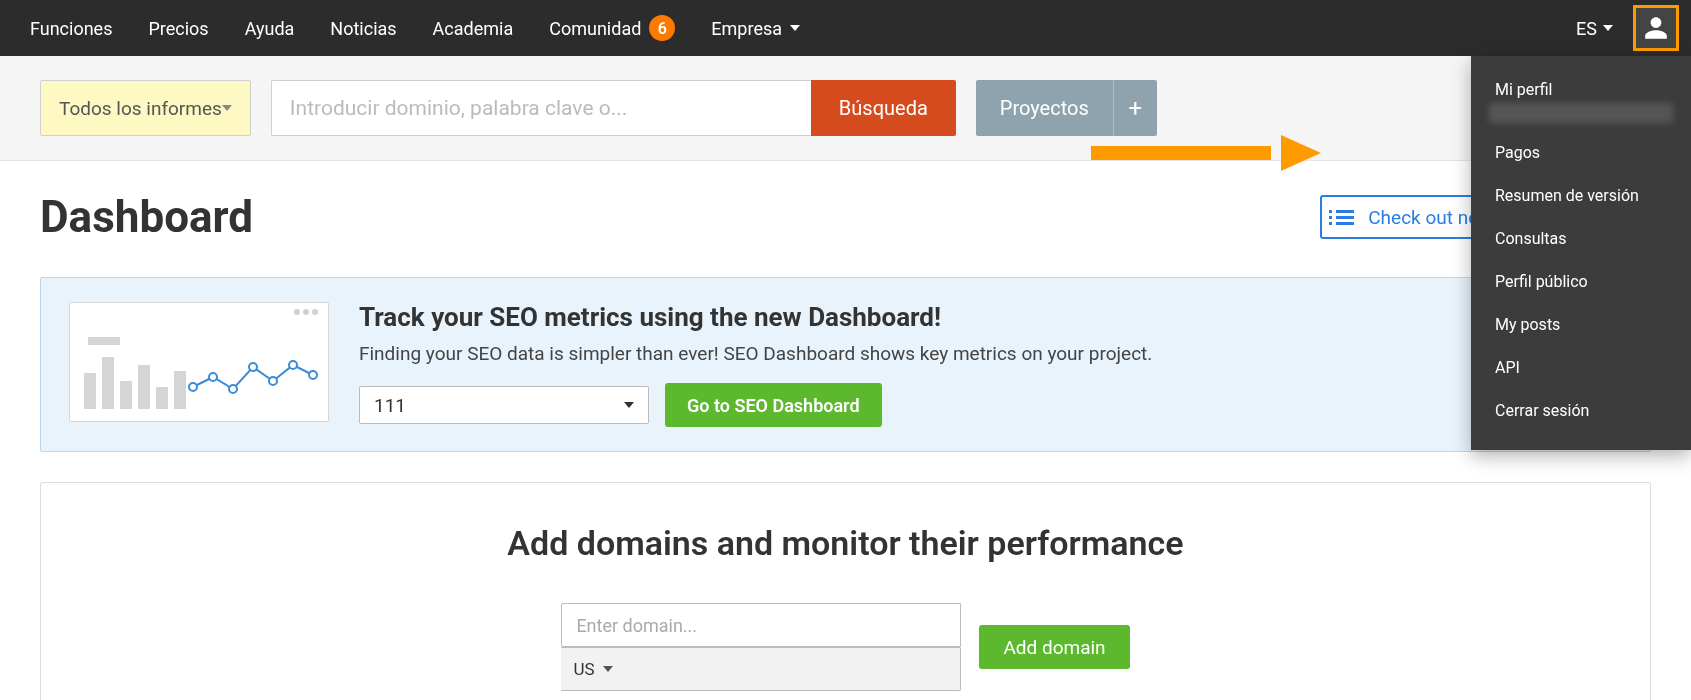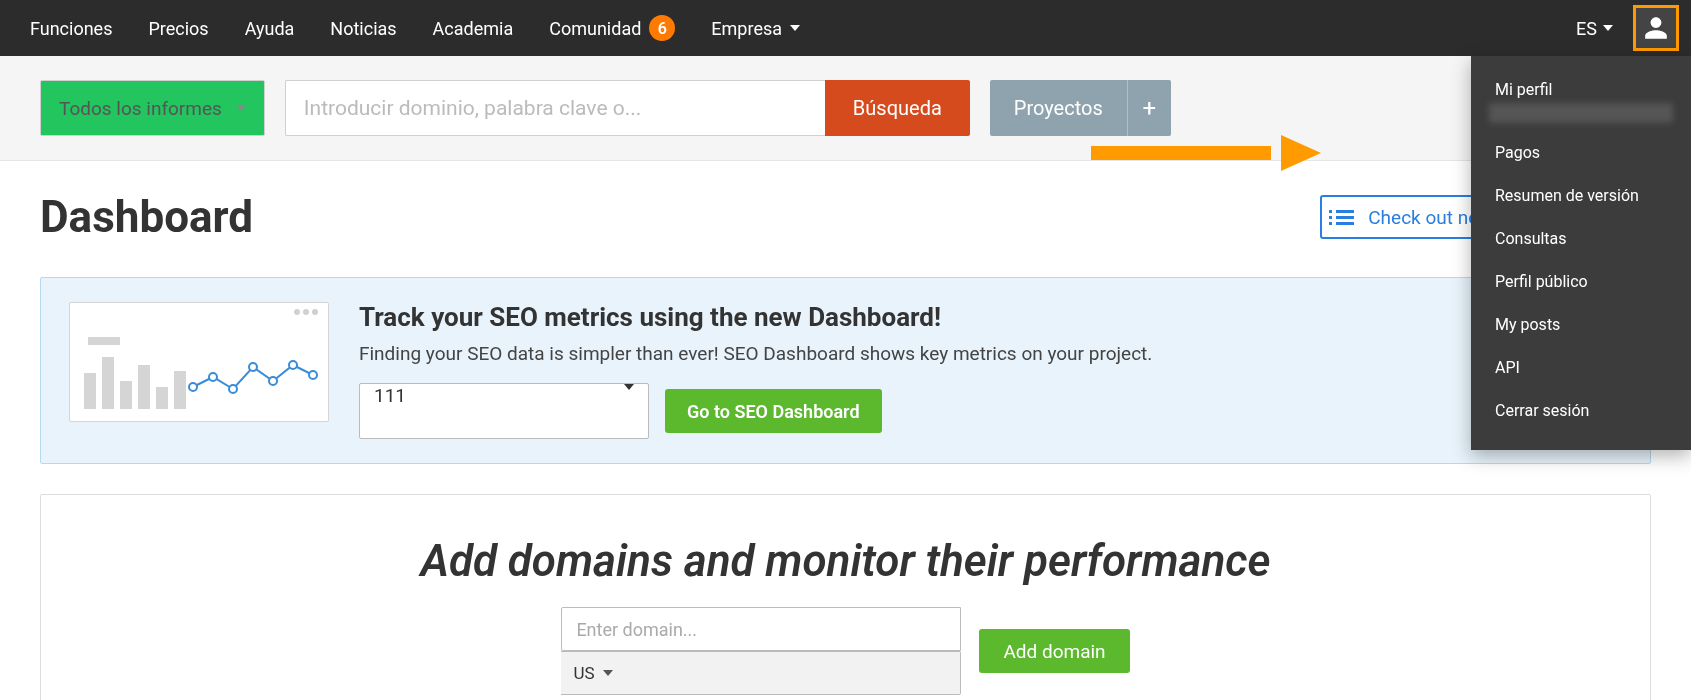--- a/index.html
+++ b/index.html
@@ -10,21 +10,21 @@
 .topnav .nav-item{ padding:0 18px; height:56px; display:flex; align-items:center; font-size:18px; cursor:pointer; gap:8px;}
 .topnav .badge{ background:#ff7a00; border-radius:50%; width:26px; height:26px; display:flex; align-items:center; justify-content:center; font-weight:600; font-size:16px;}
 .topnav .spacer{ flex:1; }
 .lang{ display:flex; align-items:center; gap:6px; font-size:18px; padding:0 14px; cursor:pointer;}
 .caret{ width:0; height:0; border-left:5px solid transparent; border-right:5px solid transparent; border-top:6px solid #fff; display:inline-block;}
 .user-box{ width:46px; height:46px; background:#444; border:3px solid #ff9a00; display:flex; align-items:center; justify-content:center; margin-left:6px; cursor:pointer;}
 .user-box svg{ width:26px; height:26px; fill:#fff;}
 
 
 .searchrow{ background:#f5f5f5; border-bottom:1px solid #e5e5e5; padding:24px 40px; display:flex; gap:20px; align-items:center;}
-.reports-dd{ background:#22c55e; border:1px solid #d0d0d0; height:56px; padding:0 18px; display:flex; align-items:center; gap:14px; font-size:19px; color:#555; cursor:pointer; border-radius:2px;}
+.reports-dd{ background:#fef9c3; border:1px solid #d0d0d0; height:56px; padding:0 18px; display:flex; align-items:center; font-size:19px; color:#555; cursor:pointer; border-radius:2px;}
 .reports-dd .chev{ border-top-color:#888;}
 .search-wrap{ display:flex; flex:0 0 auto;}
 .search-input{ width:540px; height:56px; border:1px solid #d0d0d0; border-right:none; padding:0 18px; font-size:21px; color:#555; outline:none; border-radius:2px 0 0 2px;}
 .search-input::placeholder{ color:#bbb;}
 .search-btn{ background:#d64b1e; color:#fff; border:none; height:56px; padding:0 28px; font-size:20px; cursor:pointer; border-radius:0 2px 2px 0;}
 .projects-wrap{ display:flex; gap:0;}
 .projects-btn{ background:#8ea3ad; color:#fff; border:none; height:56px; padding:0 24px; font-size:20px; cursor:pointer; border-radius:2px 0 0 2px;}
 .proj-add{ background:#8ea3ad; color:#fff; border:none; border-left:1px solid rgba(255,255,255,.3); height:56px; width:44px; font-size:24px; cursor:pointer; border-radius:0 2px 2px 0; display:flex; align-items:center; justify-content:center;}
 
 
@@ -52,27 +52,27 @@
 .promo-illus{ width:260px; height:120px; background:#fff; border:1px solid #d5d5d5; border-radius:2px; position:relative; flex-shrink:0;}
 .promo-illus .dots{ position:absolute; top:6px; right:10px; display:flex; gap:3px;}
 .promo-illus .dots i{ width:6px; height:6px; background:#d0d0d0; border-radius:50%;}
 .promo-illus .bars{ position:absolute; left:14px; bottom:12px; display:flex; gap:6px; align-items:flex-end;}
 .promo-illus .bars i{ width:12px; background:#d5d5d5;}
 .promo-illus .tinybar{ position:absolute; left:18px; top:34px; width:32px; height:8px; background:#d5d5d5;}
 .promo-illus svg{ position:absolute; right:10px; bottom:14px;}
 .promo-body h2{ font-size:26px; font-weight:700; margin-bottom:10px;}
 .promo-body p{ font-size:19px; color:#444; margin-bottom:18px;}
 .promo-ctrls{ display:flex; gap:16px; align-items:center;}
-.promo-select{ width:290px; height:56px; border:1px solid #bbb; background:#fff; padding:0 14px; font-size:19px; display:flex; align-items:flex-start; justify-content:space-between; cursor:pointer; border-radius:2px;}
+.promo-select{ width:290px; height:38px; border:1px solid #bbb; background:#fff; padding:8px 14px; font-size:19px; display:flex; align-items:center; justify-content:space-between; cursor:pointer; border-radius:2px;}
 .promo-select .chev{ border-top-color:#333;}
 .go-btn{ background:#5cb82c; color:#fff; border:none; height:44px; padding:0 22px; font-size:18px; font-weight:600; cursor:pointer; border-radius:3px;}
 
 
 .addcard{ border:1px solid #ddd; padding:40px 28px 50px; text-align:center; border-radius:2px;}
-.addcard h2{ font-size:44px; font-weight:600; margin-bottom:20px;font-style:italic;}
+.addcard h2{ font-size:34px; font-weight:600; margin-bottom:40px;}
 .add-ctrls{ display:flex; justify-content:center; gap:18px; align-items:center;}
 .domain-wrap{ display:flex;flex-direction:column;}
 .domain-input{ width:400px; height:44px; border:1px solid #bbb; padding:0 14px; font-size:18px; outline:none; border-radius:2px 0 0 2px;}
 .domain-input::placeholder{ color:#aaa;}
 .region-dd{ height:44px; border:1px solid #bbb; border-left:none; background:#f2f2f2; padding:0 12px; display:flex; align-items:center; gap:8px; font-size:17px; cursor:pointer; border-radius:0 2px 2px 0;}
 .region-dd .chev{ border-top-color:#555;}
 .add-btn{ background:#5cb82c; color:#fff; border:none; height:44px; padding:0 24px; font-size:19px; cursor:pointer; border-radius:3px;}
 </style>
 </head>
 <body>

